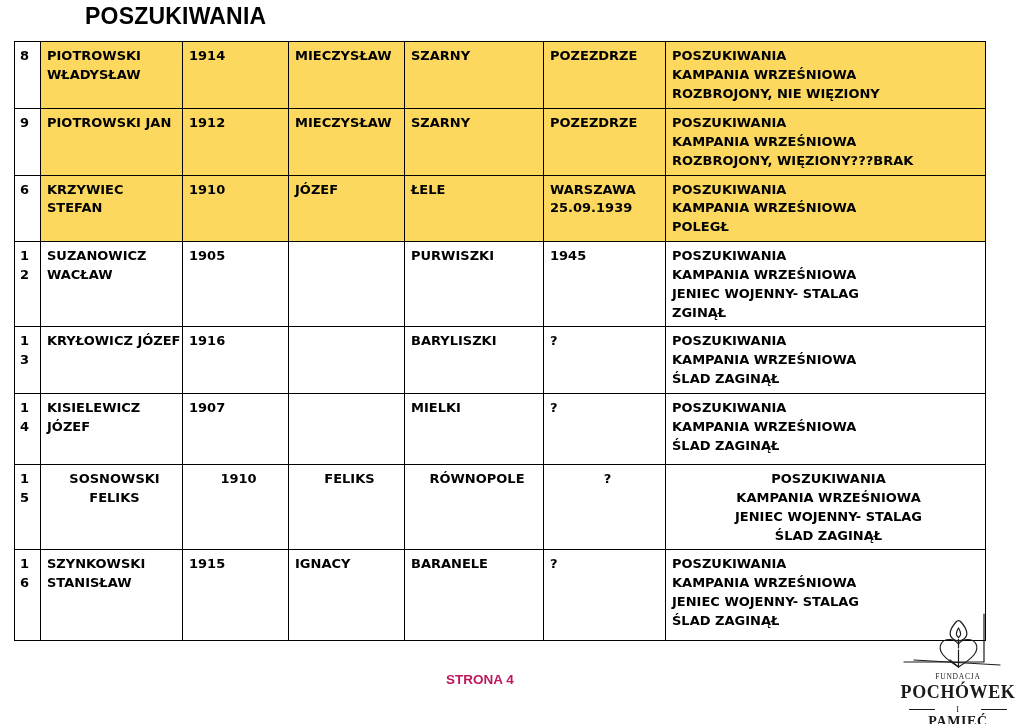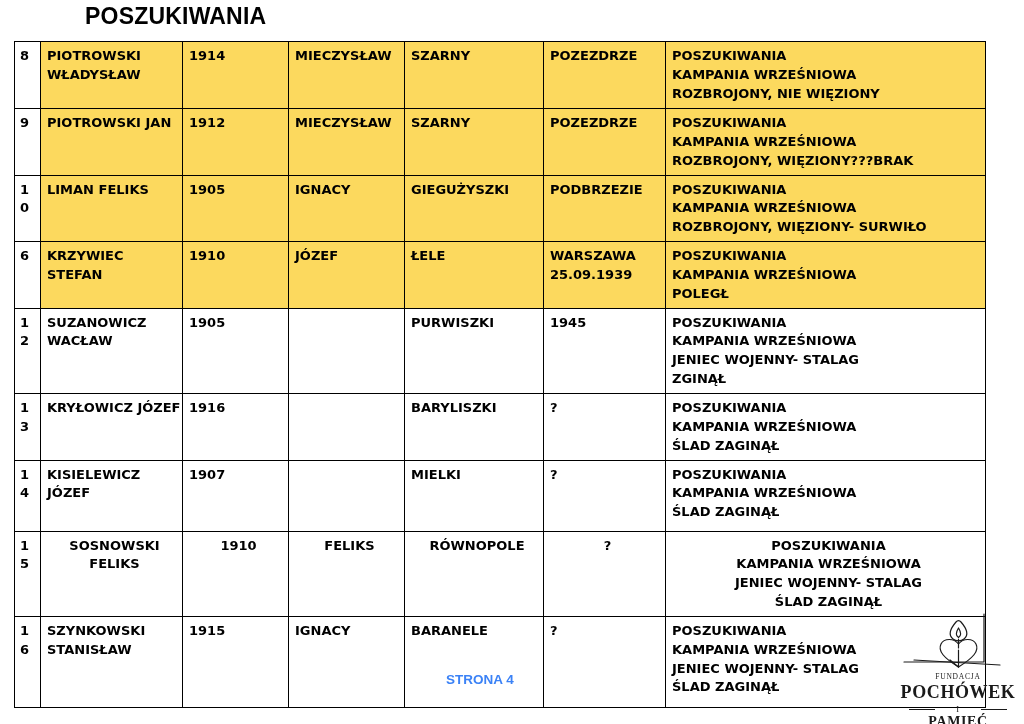--- a/index.html
+++ b/index.html
@@ -91,21 +91,21 @@
   
   .footer {
     position: absolute;
     left: 0;
     top: 672px;
     width: 1024px;
     height: 22px;
     font-family: "Liberation Sans", sans-serif;
     font-size: 13.5px;
     font-weight: bold;
-    color: #3b82f6;
+    color: #be185d;
   }
   .footer-page {
     position: absolute;
     left: 446px;
     top: 0;
     white-space: nowrap;
   }
   .footer-credit {
     position: absolute;
     left: 554px;
@@ -201,31 +201,20 @@
       <td class="cell-name">PIOTROWSKI JAN</td>
       <td class="cell-year">1912</td>
       <td class="cell-father">MIECZYSŁAW</td>
       <td class="cell-place">SZARNY</td>
       <td class="cell-fate">POZEZDRZE</td>
       <td class="cell-notes">POSZUKIWANIA
  KAMPANIA WRZEŚNIOWA
 ROZBROJONY, WIĘZIONY???BRAK</td>
     </tr>
 
-    <tr class="row-highlight h-59">
-      <td class="cell-no">10</td>
-      <td class="cell-name">LIMAN FELIKS</td>
-      <td class="cell-year">1905</td>
-      <td class="cell-father">IGNACY</td>
-      <td class="cell-place">GIEGUŻYSZKI</td>
-      <td class="cell-fate">PODBRZEZIE</td>
-      <td class="cell-notes">POSZUKIWANIA
-KAMPANIA WRZEŚNIOWA
-ROZBROJONY, WIĘZIONY- SURWIŁO</td>
-    </tr>
 
     <tr class="row-highlight h-60">
       <td class="cell-no">6</td>
       <td class="cell-name">KRZYWIEC STEFAN</td>
       <td class="cell-year">1910</td>
       <td class="cell-father">JÓZEF</td>
       <td class="cell-place">ŁELE</td>
       <td class="cell-fate">WARSZAWA
 25.09.1939</td>
       <td class="cell-notes">POSZUKIWANIA

